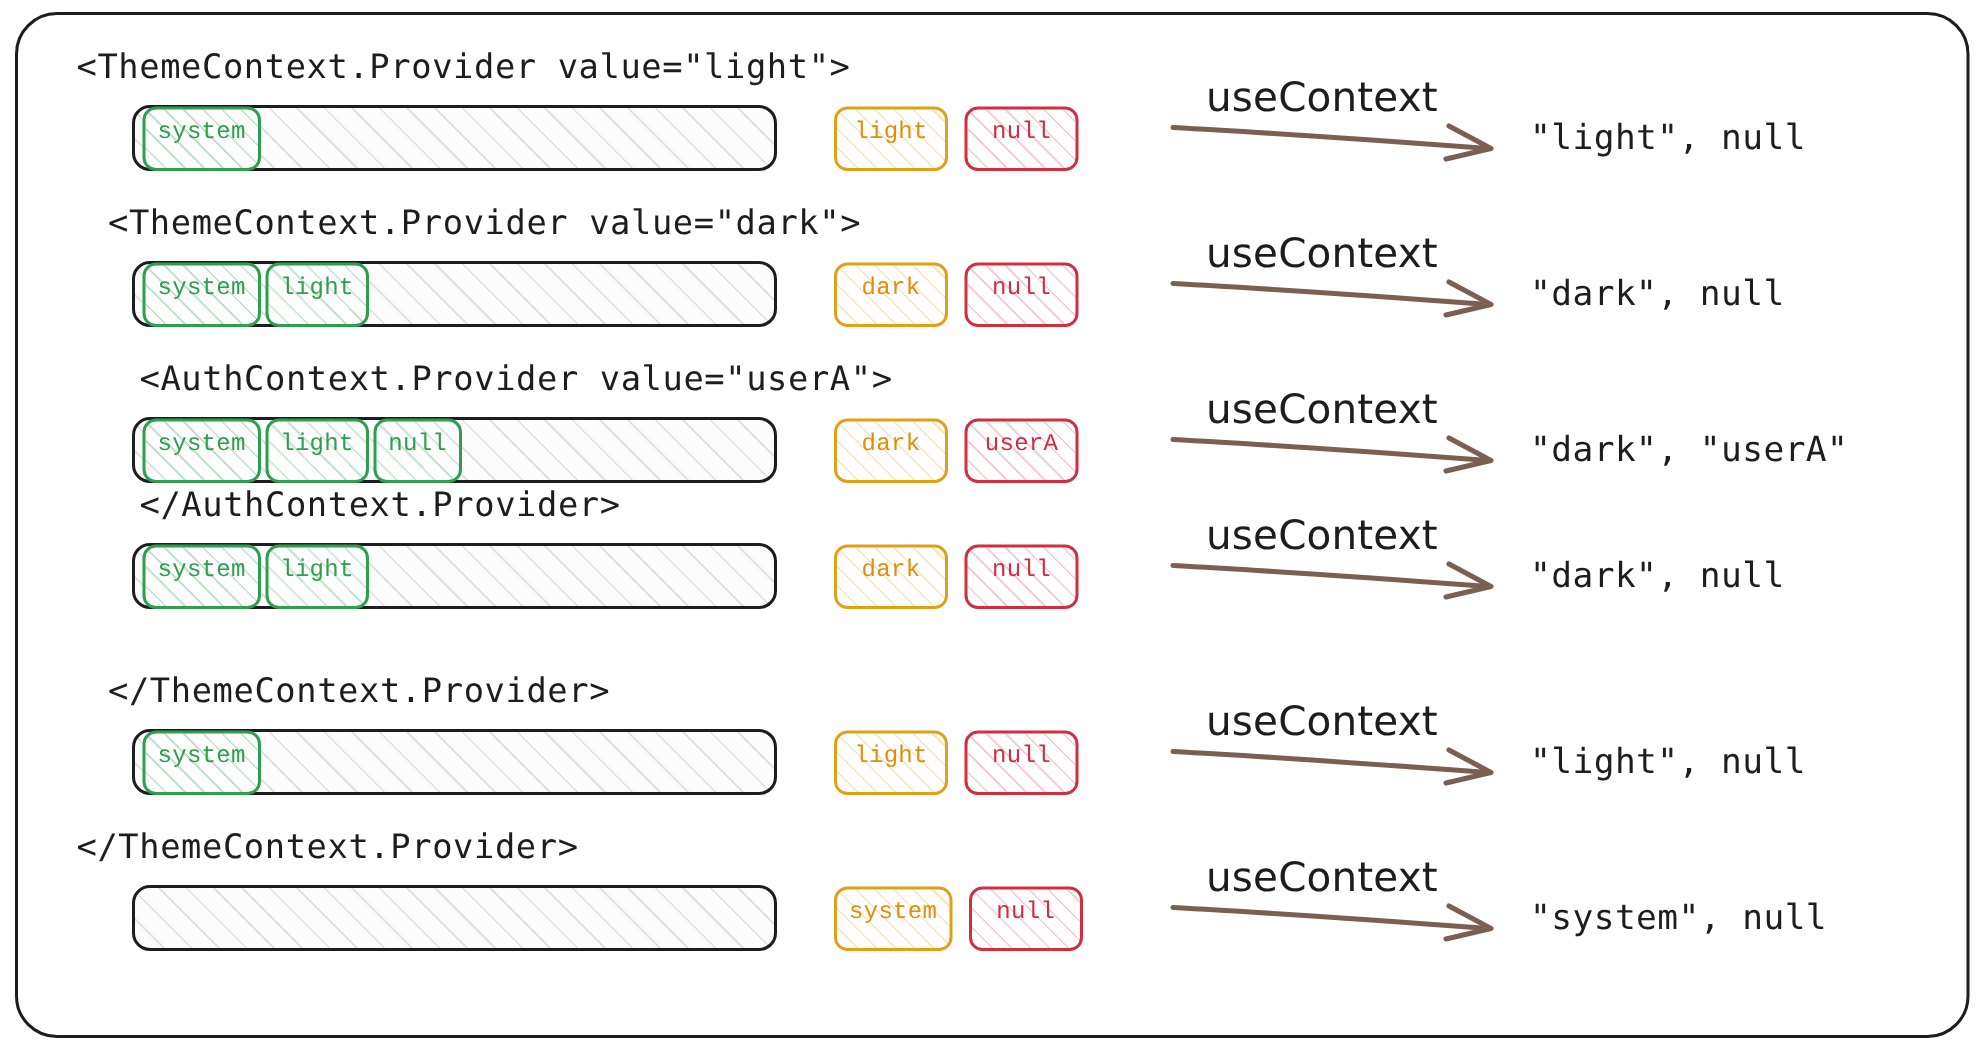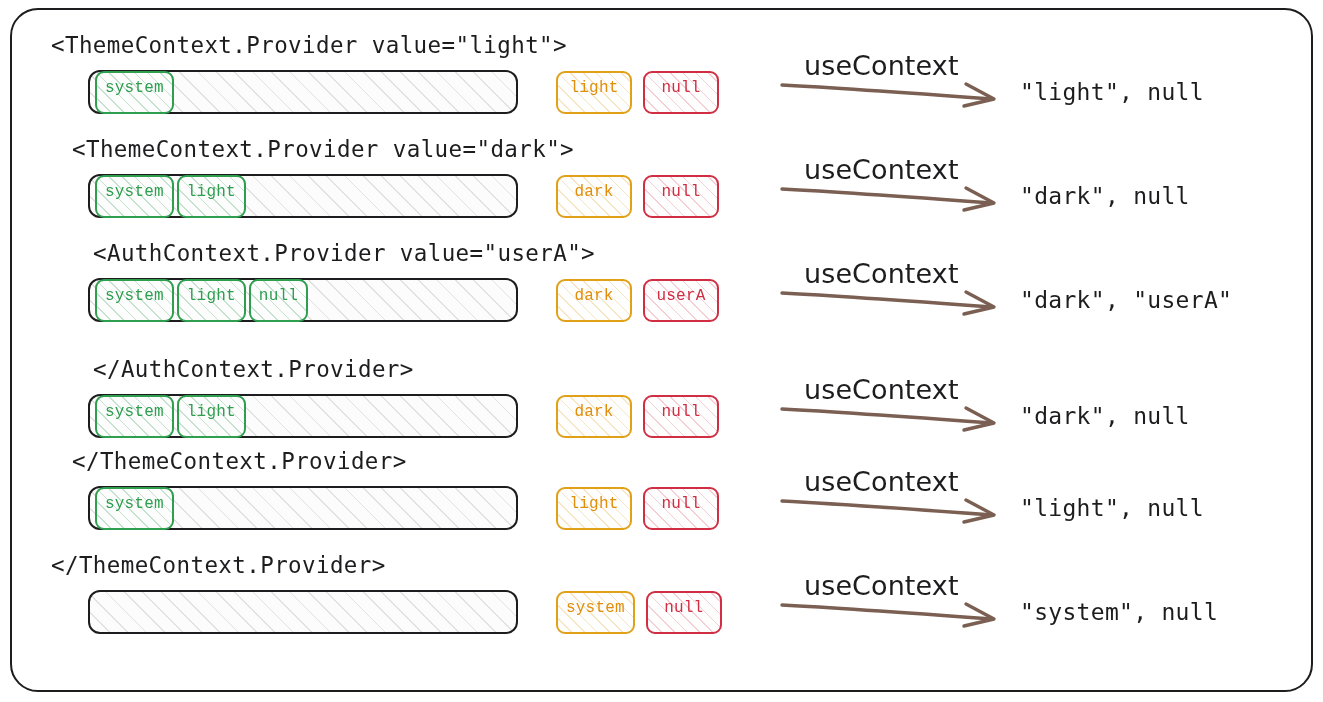--- a/index.html
+++ b/index.html
@@ -230,21 +230,21 @@
         </div>
         <div class="arrow-group" style="left: 780px; top: 22px;">
           <div class="arrow-label">useContext</div>
           <svg class="arrow-svg" width="230" height="34" viewBox="0 0 230 34">
             <path d="M2 9 C 60 12, 130 17, 212 23" stroke="#7a5f52" stroke-width="3.4" fill="none" stroke-linecap="round"></path>
             <path d="M186 8 L214 23 L184 30" stroke="#7a5f52" stroke-width="3.4" fill="none" stroke-linecap="round" stroke-linejoin="round"></path>
           </svg>
         </div>
         <div class="result" style="left: 1020px; top: 42px;">"dark", "userA"</div>
       </div>
-      <div class="row" style="top: 352px;">
+      <div class="row" style="top: 320px;">
         <div class="code-line" style="left: 93px;">&lt;/AuthContext.Provider&gt;</div>
         <div class="stack-box" style="top: 42px;">
           <span class="tag green">system</span>
           <span class="tag green">light</span>
         </div>
         <div class="values" style="left: 556px; top: 42px;">
           <span class="tag amber">dark</span>
           <span class="tag crimson">null</span>
         </div>
         <div class="arrow-group" style="left: 780px; top: 22px;">

